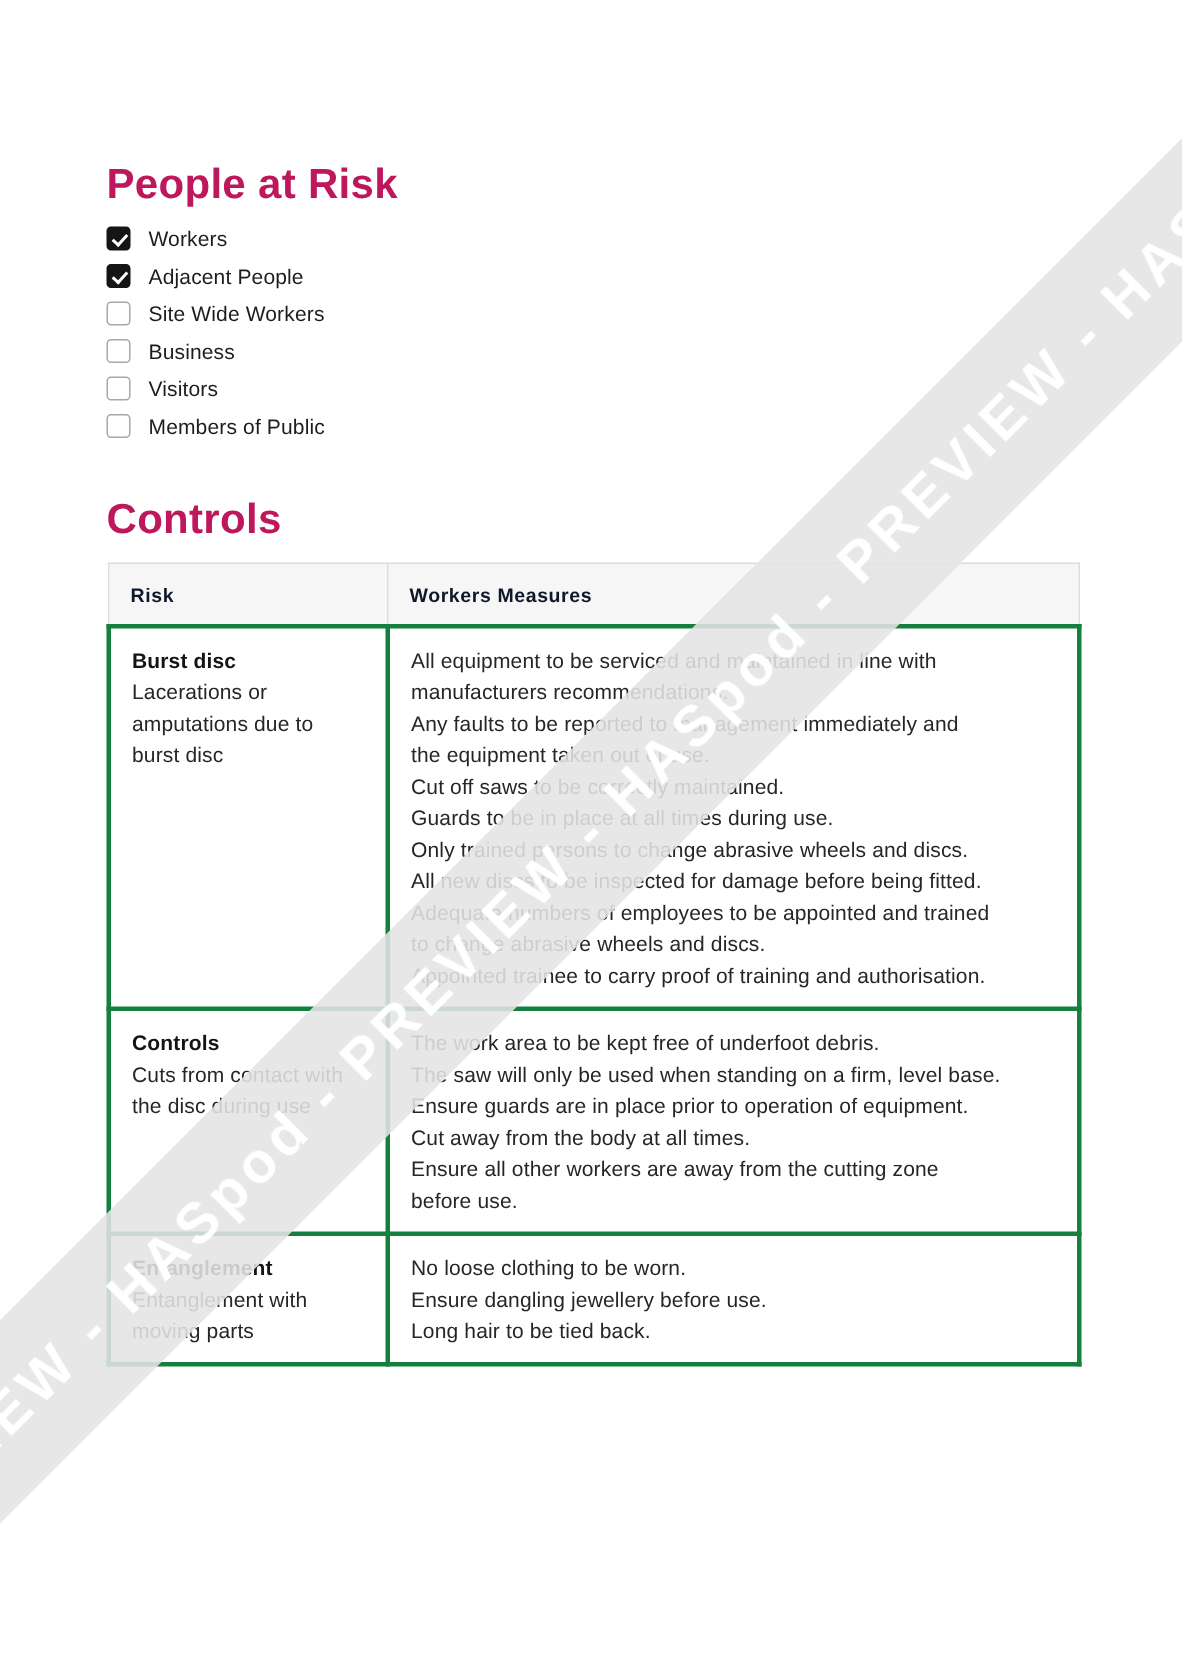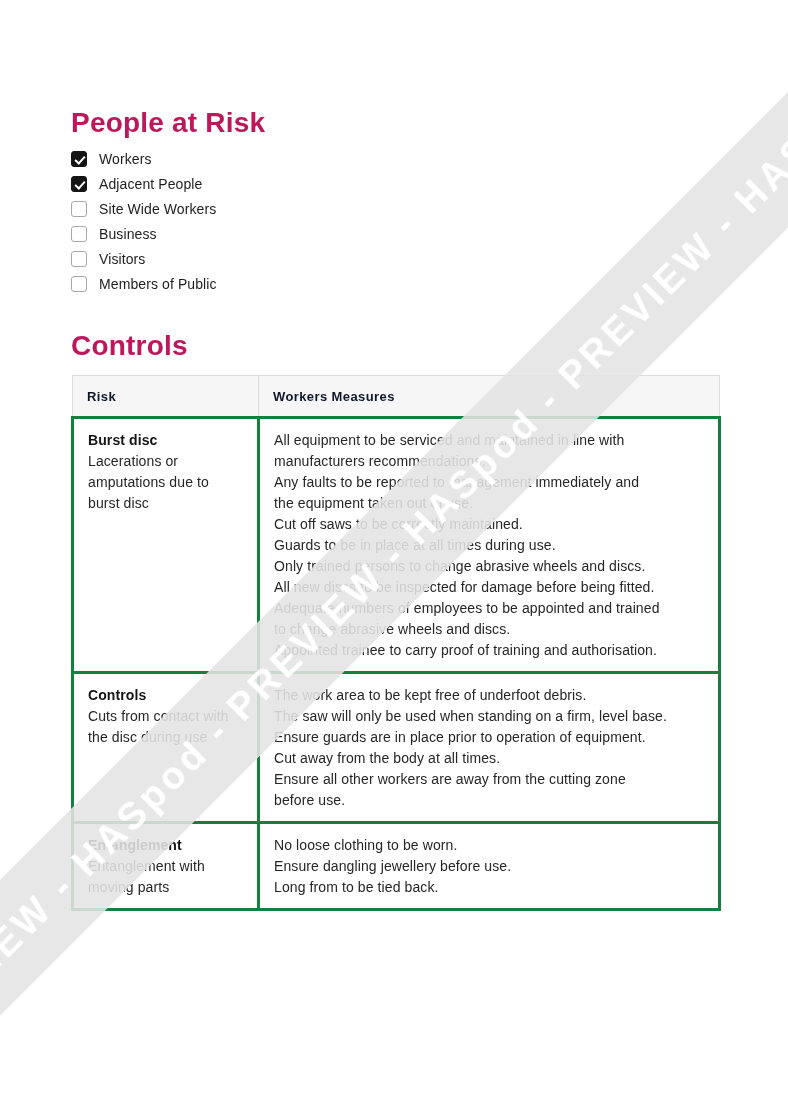--- a/index.html
+++ b/index.html
@@ -165,21 +165,21 @@
         </tr>
         <tr>
           <td>
             <div class="line risk-title">Entanglement</div>
             <div class="line">Entanglement with</div>
             <div class="line">moving parts</div>
           </td>
           <td>
             <div class="line">No loose clothing to be worn.</div>
             <div class="line">Ensure dangling jewellery before use.</div>
-            <div class="line">Long from to be tied back.</div>
+            <div class="line">Long hair to be tied back.</div>
           </td>
         </tr>
       </tbody>
     </table>
   </div>
 
 
   <div class="watermark-band">
     <span class="watermark-text">HASpod - PREVIEW - HASpod - PREVIEW - HASpod - PREVIEW - HASpod - PREVIEW</span>
   </div>

